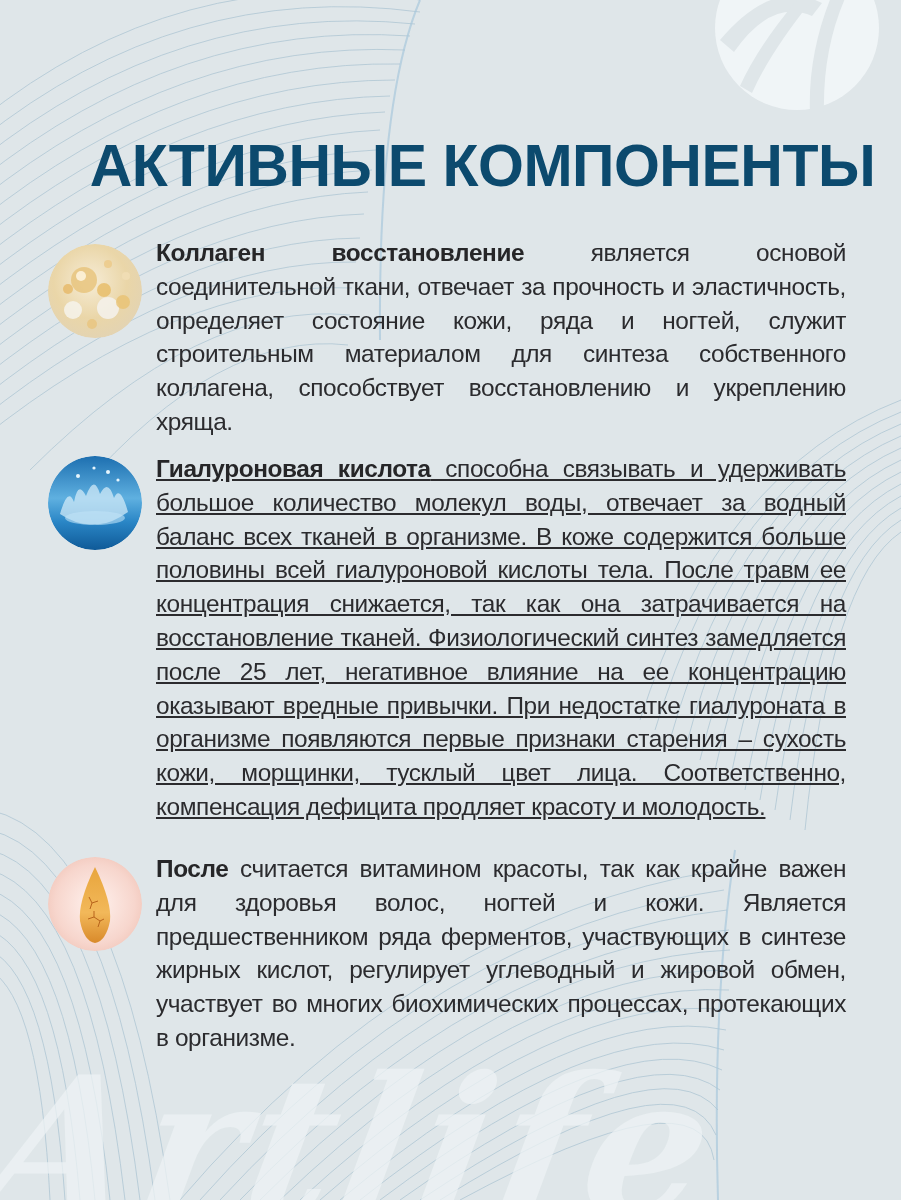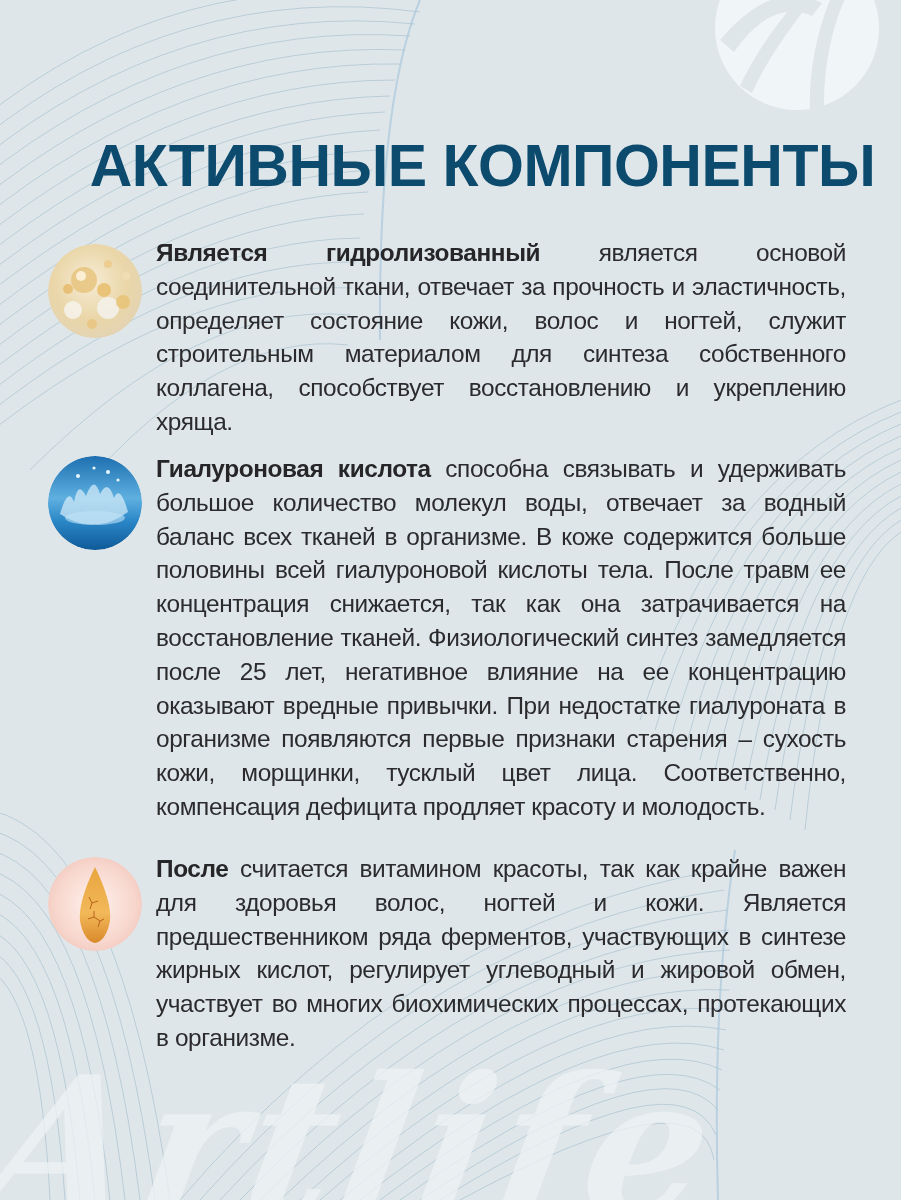--- a/index.html
+++ b/index.html
@@ -145,35 +145,35 @@
     <circle cx="60" cy="64" r="11" fill="#f4f1ea" opacity=".9"></circle>
     <circle cx="25" cy="66" r="9" fill="#f6f3ec" opacity=".85"></circle>
     <circle cx="56" cy="46" r="7" fill="#e7bd6a" opacity=".85"></circle>
     <circle cx="75" cy="58" r="7" fill="#e9c272" opacity=".8"></circle>
     <circle cx="20" cy="45" r="5" fill="#e6b866" opacity=".8"></circle>
     <circle cx="60" cy="20" r="4" fill="#ecc987" opacity=".8"></circle>
     <circle cx="78" cy="32" r="4" fill="#f1dfb7" opacity=".8"></circle>
     <circle cx="44" cy="80" r="5" fill="#e8c47e" opacity=".8"></circle>
   </svg>
   <div class="text" style="top:236px;">
-    <b>Является гидролизованный</b><span> является основой соединительной ткани, отвечает за прочность и эластичность, определяет состояние кожи, волос и ногтей, служит строительным материалом для синтеза собственного коллагена, способствует восстановлению и укреплению хряща.</span>
+    <b>Коллаген восстановление</b><span> является основой соединительной ткани, отвечает за прочность и эластичность, определяет состояние кожи, ряда и ногтей, служит строительным материалом для синтеза собственного коллагена, способствует восстановлению и укреплению хряща.</span>
   </div>
 </div>
 
 <div class="section" style="top:0;">
   <svg class="thumb" style="top:456px;" viewBox="0 0 94 94">
     <circle cx="47" cy="47" r="47" fill="url(#gWater)"></circle>
     <path d="M 12 58 Q 20 30 26 46 Q 30 24 38 40 Q 46 18 52 38 Q 60 22 66 42 Q 72 28 80 56 Q 60 70 47 68 Q 30 70 12 58 Z" fill="#d9eefa" opacity=".7"></path>
     <ellipse cx="47" cy="62" rx="30" ry="7" fill="#bfe3f6" opacity=".6"></ellipse>
     <circle cx="30" cy="20" r="2" fill="#e6f5fd"></circle>
     <circle cx="60" cy="16" r="2" fill="#e6f5fd"></circle>
     <circle cx="70" cy="24" r="1.6" fill="#e6f5fd"></circle>
     <circle cx="46" cy="12" r="1.6" fill="#e6f5fd"></circle>
   </svg>
-  <div class="text" style="top:452px;">
+  <div class="text" style="top:452px;text-decoration:underline;">
     <b>Гиалуроновая кислота</b><span> способна связывать и удерживать большое количество молекул воды, отвечает за водный баланс всех тканей в организме. В коже содержится больше половины всей гиалуроновой кислоты тела. После травм ее концентрация снижается, так как она затрачивается на восстановление тканей. Физиологический синтез замедляется после 25 лет, негативное влияние на ее концентрацию оказывают вредные привычки. При недостатке гиалуроната в организме появляются первые признаки старения – сухость кожи, морщинки, тусклый цвет лица. Соответственно, компенсация дефицита продляет красоту и молодость.</span>
   </div>
 </div>
 
 <div class="section" style="top:0;">
   <svg class="thumb" style="top:857px;" viewBox="0 0 94 94">
     <circle cx="47" cy="47" r="47" fill="url(#gPink)"></circle>
     <path d="M 47 10 Q 30 45 32 64 Q 36 84 47 86 Q 58 84 62 64 Q 64 45 47 10 Z" fill="url(#gDrop)"></path>
     <path d="M 41 40 L 44 46 L 50 44 M 44 46 L 42 52" stroke="#b8641c" stroke-width="1" fill="none"></path>
     <path d="M 40 62 L 46 60 L 52 64 L 50 70 M 46 60 L 46 54 M 52 64 L 56 62" stroke="#b8641c" stroke-width="1" fill="none"></path>

